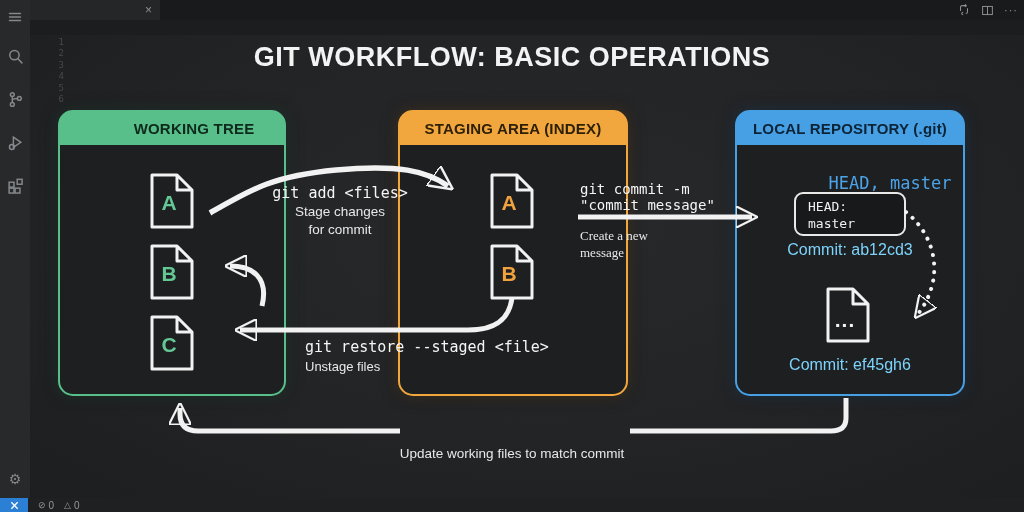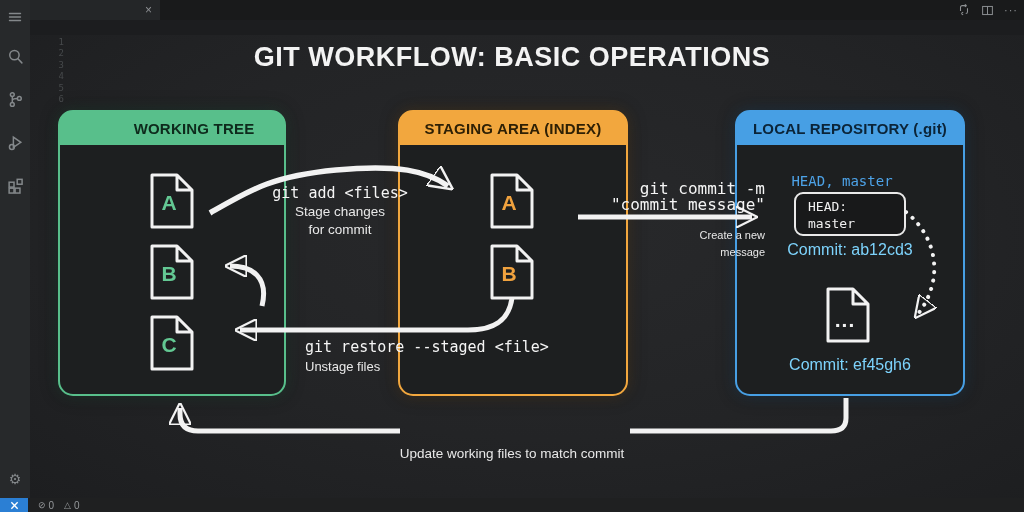--- a/index.html
+++ b/index.html
@@ -53,38 +53,38 @@
   
   .file { width:48px; height:58px; z-index:13; }
   .file svg { position:absolute; left:0; top:0; }
   .file .letter { position:absolute; left:0; top:19px; width:42px; text-align:center;
                   font-weight:bold; font-size:21px; }
   .wt-letter { color:#63c893; }
   .st-letter { color:#f0a23e; }
   .dots-letter { color:#f2f2f2; font-size:15px; letter-spacing:1px; top:22px !important; }
 
   
-  #repo-ref { left:767px; top:173px; width:150px; text-align:center; z-index:13;
-              font-family:"DejaVu Sans Mono", monospace; font-size:14px; color:#4da3e8; }
+  #repo-ref { left:815px; top:173px; width:150px; text-align:center; z-index:13;
+              font-family:"DejaVu Sans Mono", monospace; font-size:17px; color:#4da3e8; }
   #head-box { left:794px; top:192px; width:112px; height:44px; border:2px solid #e9e9e9;
               border-radius:9px; background:#18191a; z-index:13; padding:4px 0 0 12px;
               font-family:"DejaVu Sans Mono", monospace; font-size:13px; line-height:17px; color:#f0f0f0; }
   .commit-label { width:150px; left:775px; text-align:center; font-size:16px; color:#7dd3fc; z-index:13; }
 
   
   #arrows { left:0; top:0; width:1024px; height:512px; z-index:18; pointer-events:none; }
   #arrows path { fill:none; stroke:#f2f2f2; }
 
   
   .cmd { font-family:"DejaVu Sans Mono", monospace; color:#f5f5f5; z-index:19; }
   .cap { color:#e8e8e8; z-index:19; }
   #lbl-add-cmd      { left:240px; top:184px; width:200px; text-align:center; font-size:15px; }
   #lbl-add-cap      { left:240px; top:203px; width:200px; text-align:center; font-size:13.5px; line-height:18px; }
-  #lbl-commit-cmd   { left:580px; top:181px; width:185px; text-align:right; font-size:16px; line-height:16px; }
-  #lbl-commit-cap   { left:580px; top:227px; width:185px; text-align:right; font-size:11px; line-height:17px; }
+  #lbl-commit-cmd   { left:580px; top:181px; width:185px; text-align:left; font-size:14px; line-height:16px; }
+  #lbl-commit-cap   { left:580px; top:227px; width:185px; text-align:left; font-size:13px; line-height:17px;font-family:Liberation Serif, serif; }
   #lbl-restore-cmd  { left:305px; top:338px; font-size:15px; }
   #lbl-restore-cap  { left:305px; top:359px; font-size:13px; }
   #lbl-checkout-cmd { left:402px; top:421px; width:220px; text-align:center; font-size:15.5px; }
   #lbl-checkout-cap { left:332px; top:446px; width:360px; text-align:center; font-size:13.5px; }
 
   
   #status-bar { left:0; top:498px; width:1024px; height:14px; background:#1f2021; z-index:40;
                 display:flex; align-items:center; font-size:10px; color:#95989b; }
   #remote-block { width:28px; height:14px; background:#2b7fd4; display:flex;
                   align-items:center; justify-content:center; }

